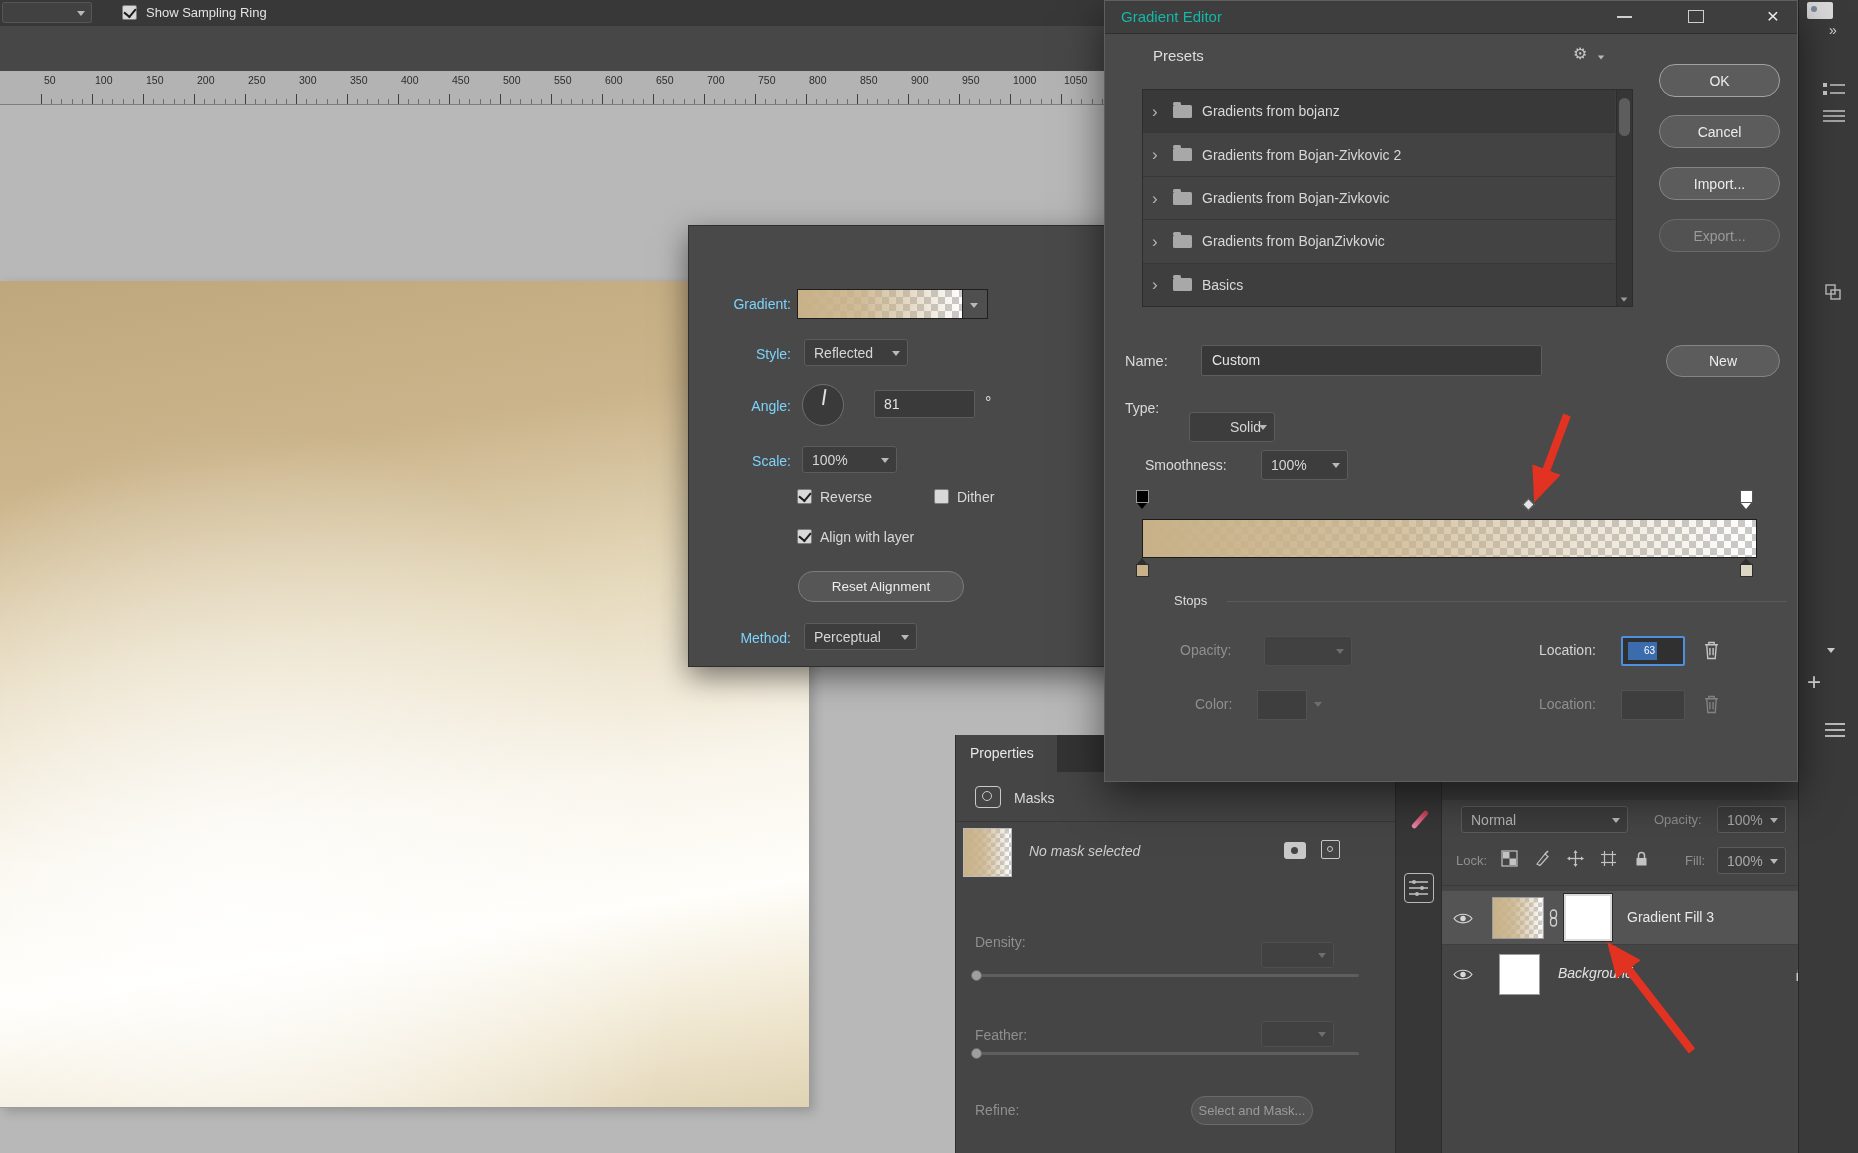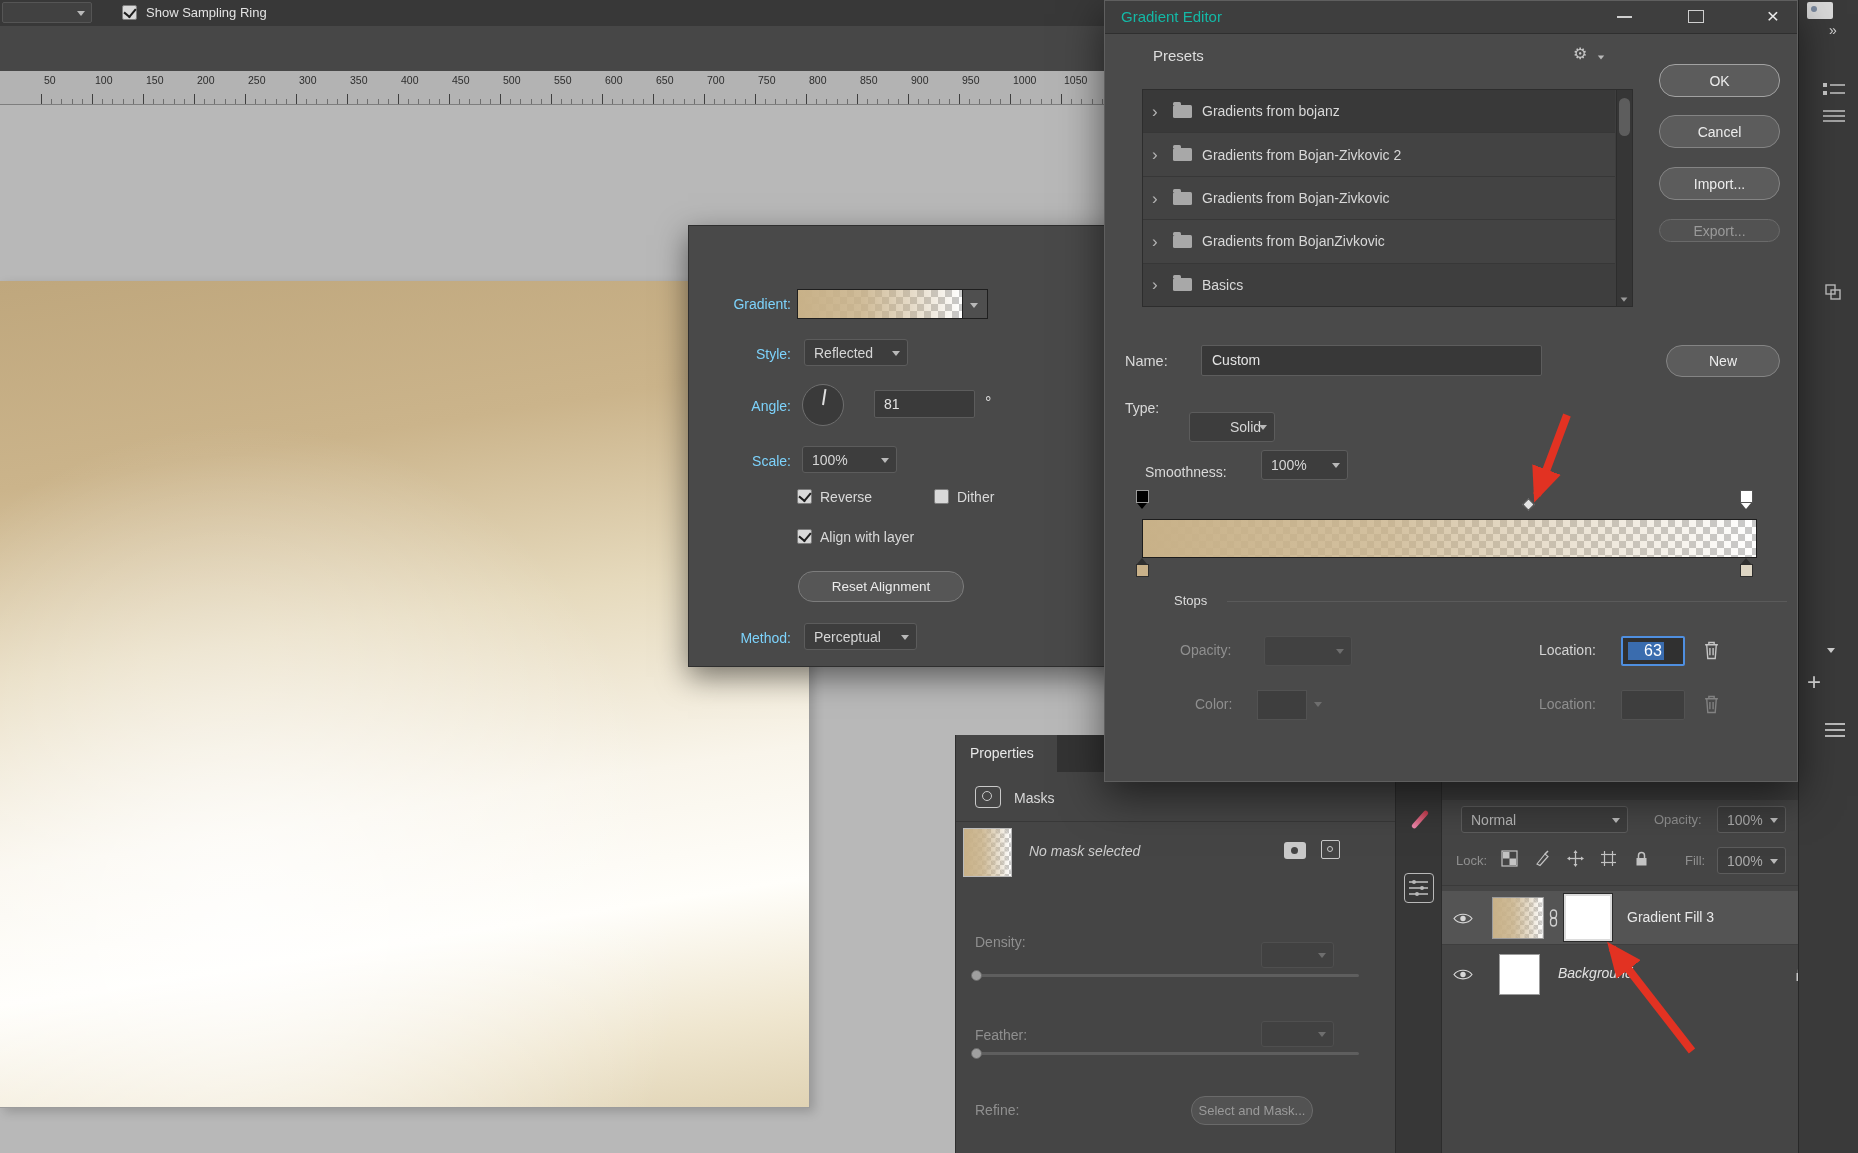--- a/index.html
+++ b/index.html
@@ -346,34 +346,34 @@
         </div>
       <div class="abs" style="right:0;top:0;width:16px;height:100%;background:#363636;border-left:1px solid #2d2d2d;box-sizing:border-box;">
         <div class="abs" style="left:2px;top:8px;width:11px;height:38px;background:#5d5d5d;border-radius:6px;"></div>
         <div class="abs tri-down" style="left:3px;bottom:4px;transform:scale(.85);border-top-color:#9a9a9a;"></div>
       </div>
     </div>
 
     <div class="btn" style="left:554px;top:63px;width:121px;height:33px;border-color:#a2a2a2;">OK</div>
     <div class="btn" style="left:554px;top:114px;width:121px;height:33px;">Cancel</div>
     <div class="btn" style="left:554px;top:166px;width:121px;height:33px;">Import...</div>
-    <div class="btn dimbtn" style="left:554px;top:218px;width:121px;height:23px;">Export...</div>
+    <div class="btn dimbtn" style="left:554px;top:218px;width:121px;height:33px;">Export...</div>
 
     <div class="abs lbl" style="left:20px;top:352px;font-size:14.5px;">Name:</div>
     <div class="abs" style="left:96px;top:344px;width:341px;height:31px;background:#383838;border:1px solid #5d5d5d;box-sizing:border-box;border-radius:2px;">
       <span style="position:absolute;left:10px;top:0;line-height:29px;font-size:14px;color:#e4e4e4;">Custom</span>
     </div>
     <div class="btn" style="left:561px;top:344px;width:114px;height:32px;">New</div>
 
     <div class="abs lbl" style="left:20px;top:399px;">Type:</div>
     <div class="combo" style="left:84px;top:411px;width:86px;height:30px;padding-left:40px;">
       <span>Solid</span>
     </div>
 
-    <div class="abs lbl" style="left:40px;top:456px;margin-top:7px;">Smoothness:</div>
+    <div class="abs lbl" style="left:40px;top:456px;">Smoothness:</div>
     <div class="combo" style="left:156px;top:449px;width:87px;height:30px;">
       <span>100%</span>
     </div>
 
     <div class="ostop" style="left:31px;top:489px;--c:#000;background:#000;"></div>
     <div class="ostop" style="left:635px;top:489px;--c:#fff;background:#fff;border-color:#555;"></div>
     <div class="abs" style="left:419px;top:499px;width:9px;height:9px;background:#e3e3e3;border:1px solid #3c3c3c;transform:rotate(45deg);box-sizing:border-box;"></div>
 
     <div class="abs checker" style="left:37px;top:518px;width:615px;height:39px;border:1px solid #1d1d1d;box-sizing:border-box;">
       <div class="abs" style="inset:0;background:linear-gradient(to right, var(--tan,#c8b188) 0%, rgba(200,177,136,.8) 40%, rgba(200,177,136,.45) 63%, rgba(200,177,136,0) 100%);"></div>
@@ -382,21 +382,21 @@
     <div class="cstop" style="left:31px;top:563px;--c:#c9b189;"></div>
     <div class="cstop" style="left:635px;top:563px;--c:#ddd5c3;"></div>
 
     <div class="abs" style="left:69px;top:592px;font-size:13px;color:#dcdcdc;">Stops</div>
     <div class="abs" style="left:122px;top:600px;width:560px;height:1px;background:#5a5a5a;"></div>
 
     <div class="abs lbl dim" style="left:75px;top:641px;">Opacity:</div>
     <div class="combo dis" style="left:159px;top:635px;width:88px;height:30px;"></div>
     <div class="abs lbl" style="left:434px;top:641px;color:#d4d4d4;">Location:</div>
     <div class="abs" style="left:516px;top:635px;width:64px;height:30px;background:#303030;border:2px solid #4f8fe0;box-sizing:border-box;border-radius:2px;">
-      <span class="sel" style="position: absolute; left: 5px; top: 4px; font-size: 16px; line-height: 18px; background: rgb(58, 108, 174); padding-left: 16px;">63</span>
+      <span class="sel" style="position: absolute; left: 5px; top: 4px; font-size: 10px; line-height: 18px; background: rgb(58, 108, 174); padding-left: 16px;">63</span>
     </div>
     <svg class="abs" style="left:598px;top:639px;" width="17" height="20" viewBox="0 0 16 18">
       <path d="M2 4 h12 M5.5 4 V2 h5 v2 M3.5 4 l1 13 h7 l1-13 M6.5 7 v7 M9.5 7 v7" fill="none" stroke="#c6c6c6" stroke-width="1.3"></path>
     </svg>
 
     <div class="abs lbl dim" style="left:90px;top:695px;">Color:</div>
     <div class="abs" style="left:152px;top:689px;width:50px;height:30px;background:#3e3e3e;border:1px solid #525252;box-sizing:border-box;"></div>
     <div class="abs tri-down" style="left:209px;top:701px;border-top-color:#6e6e6e;"></div>
     <div class="abs lbl dim" style="left:434px;top:695px;">Location:</div>
     <div class="abs" style="left:516px;top:689px;width:64px;height:30px;background:#3e3e3e;border:1px solid #525252;box-sizing:border-box;border-radius:2px;">

